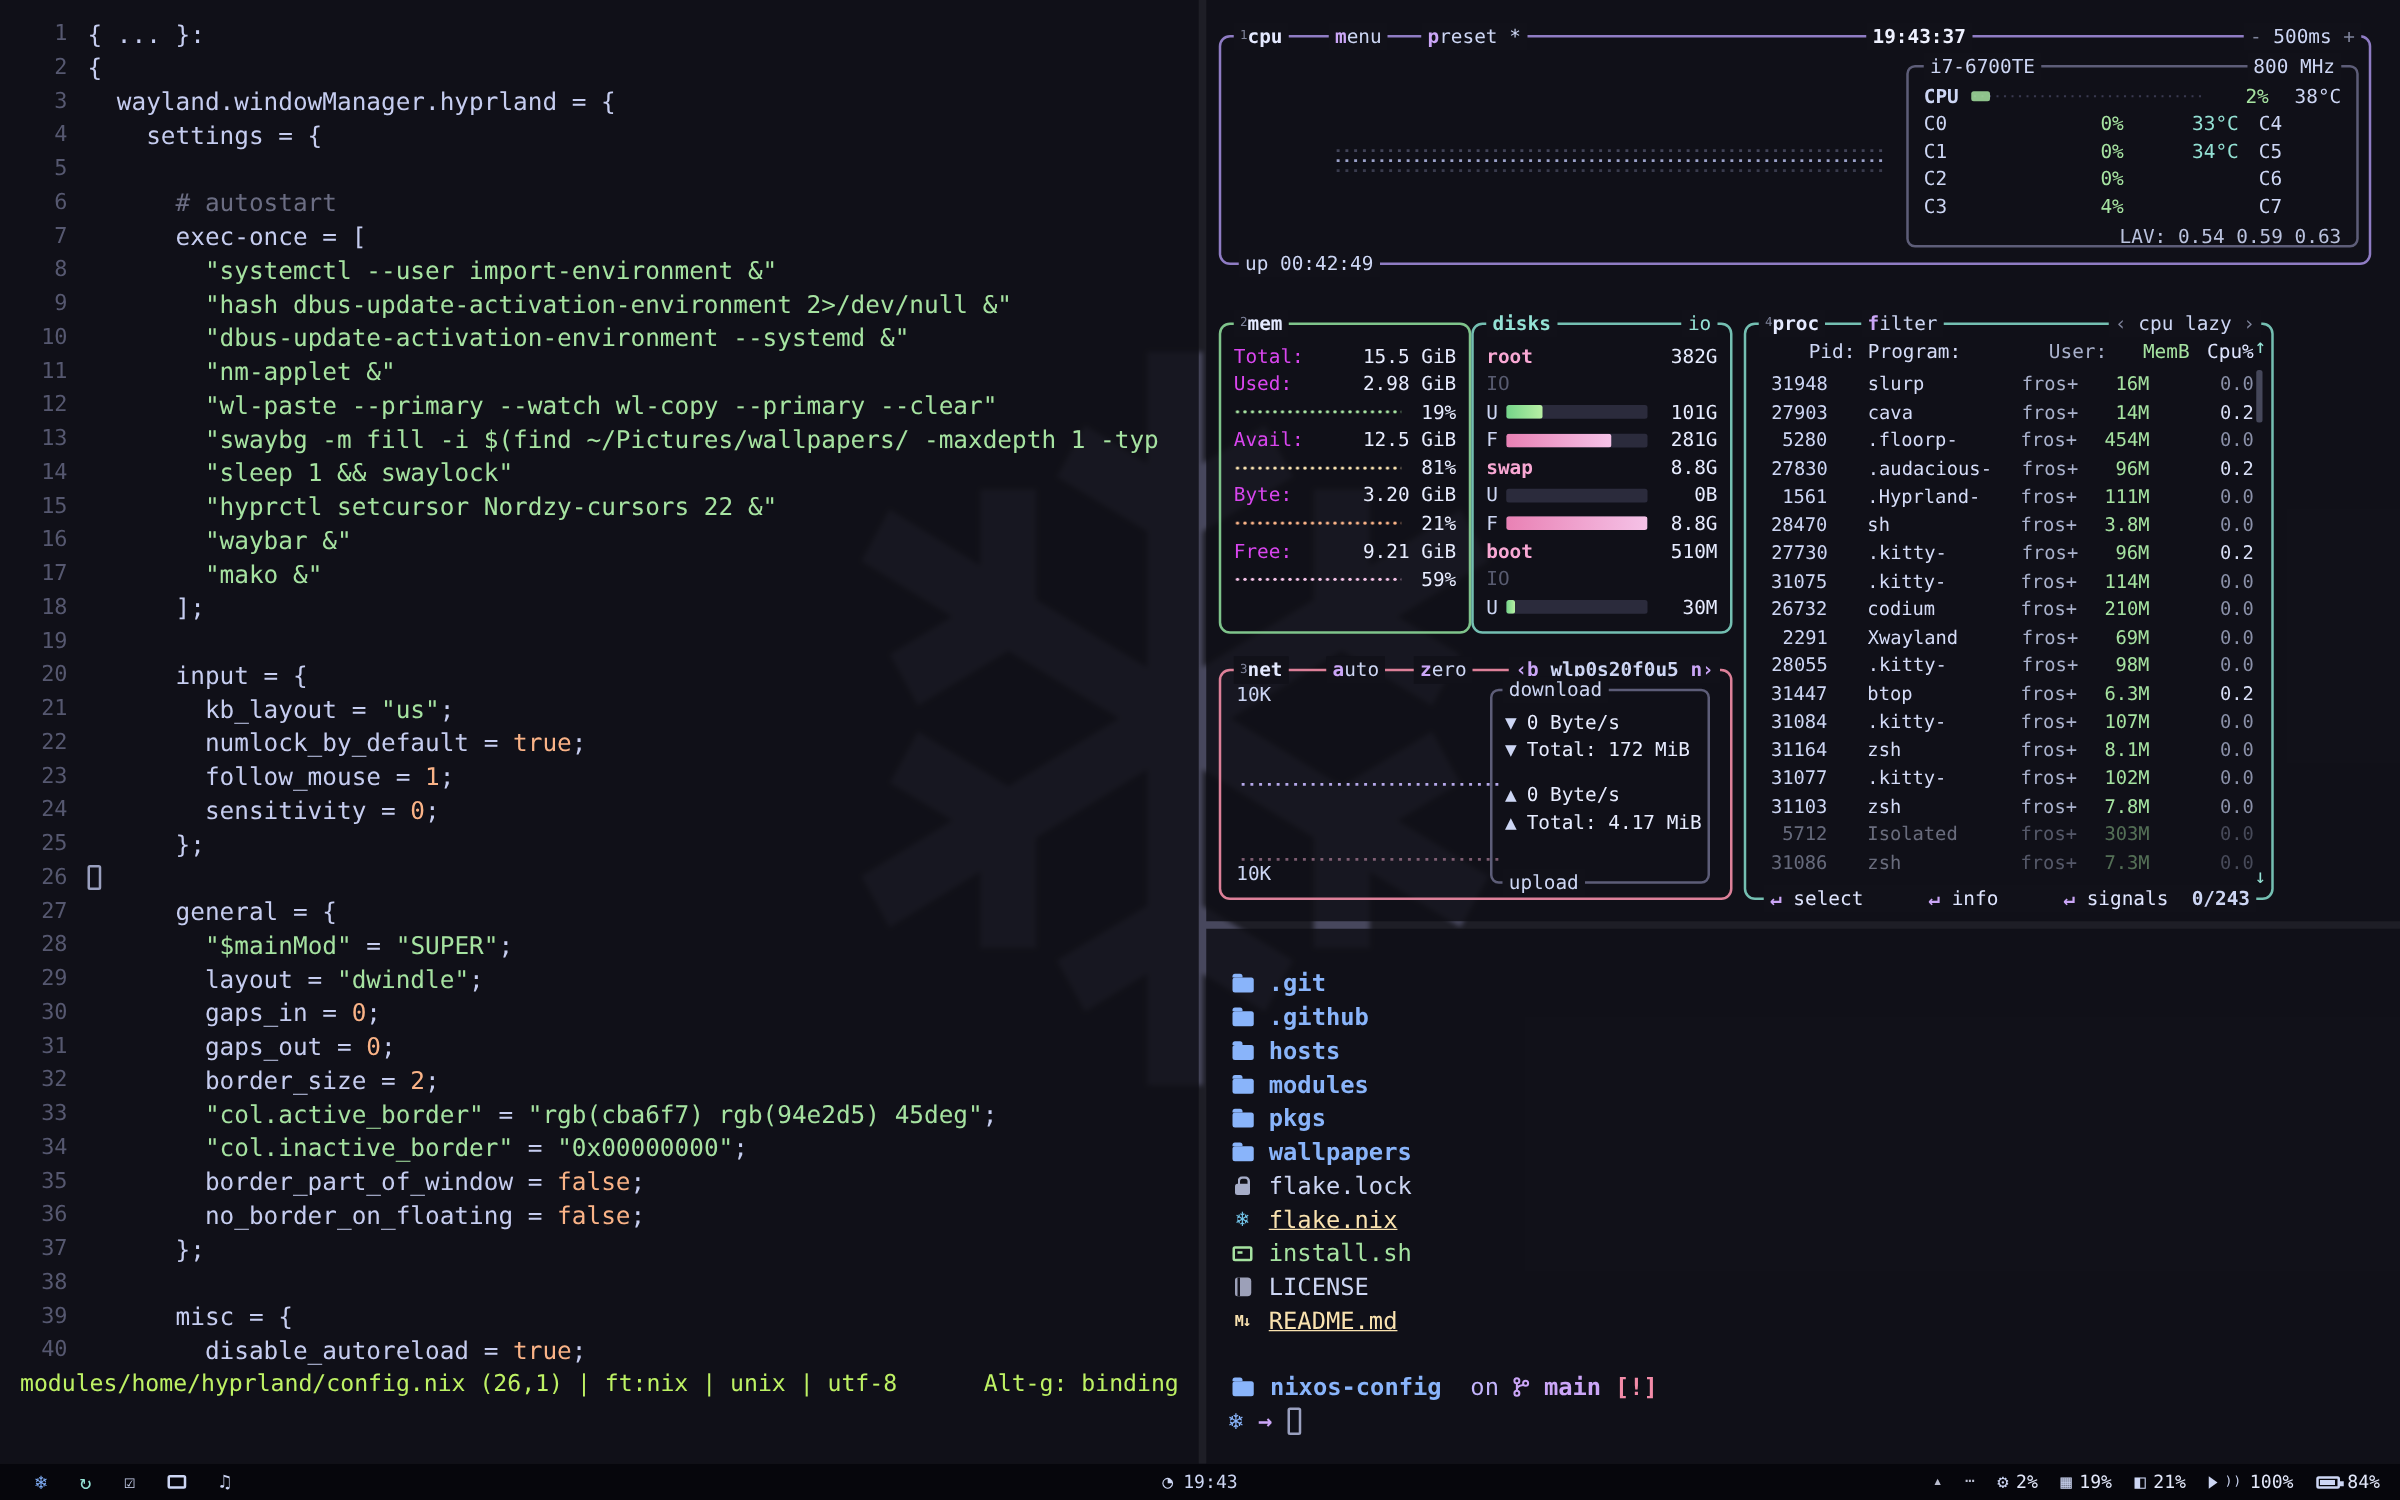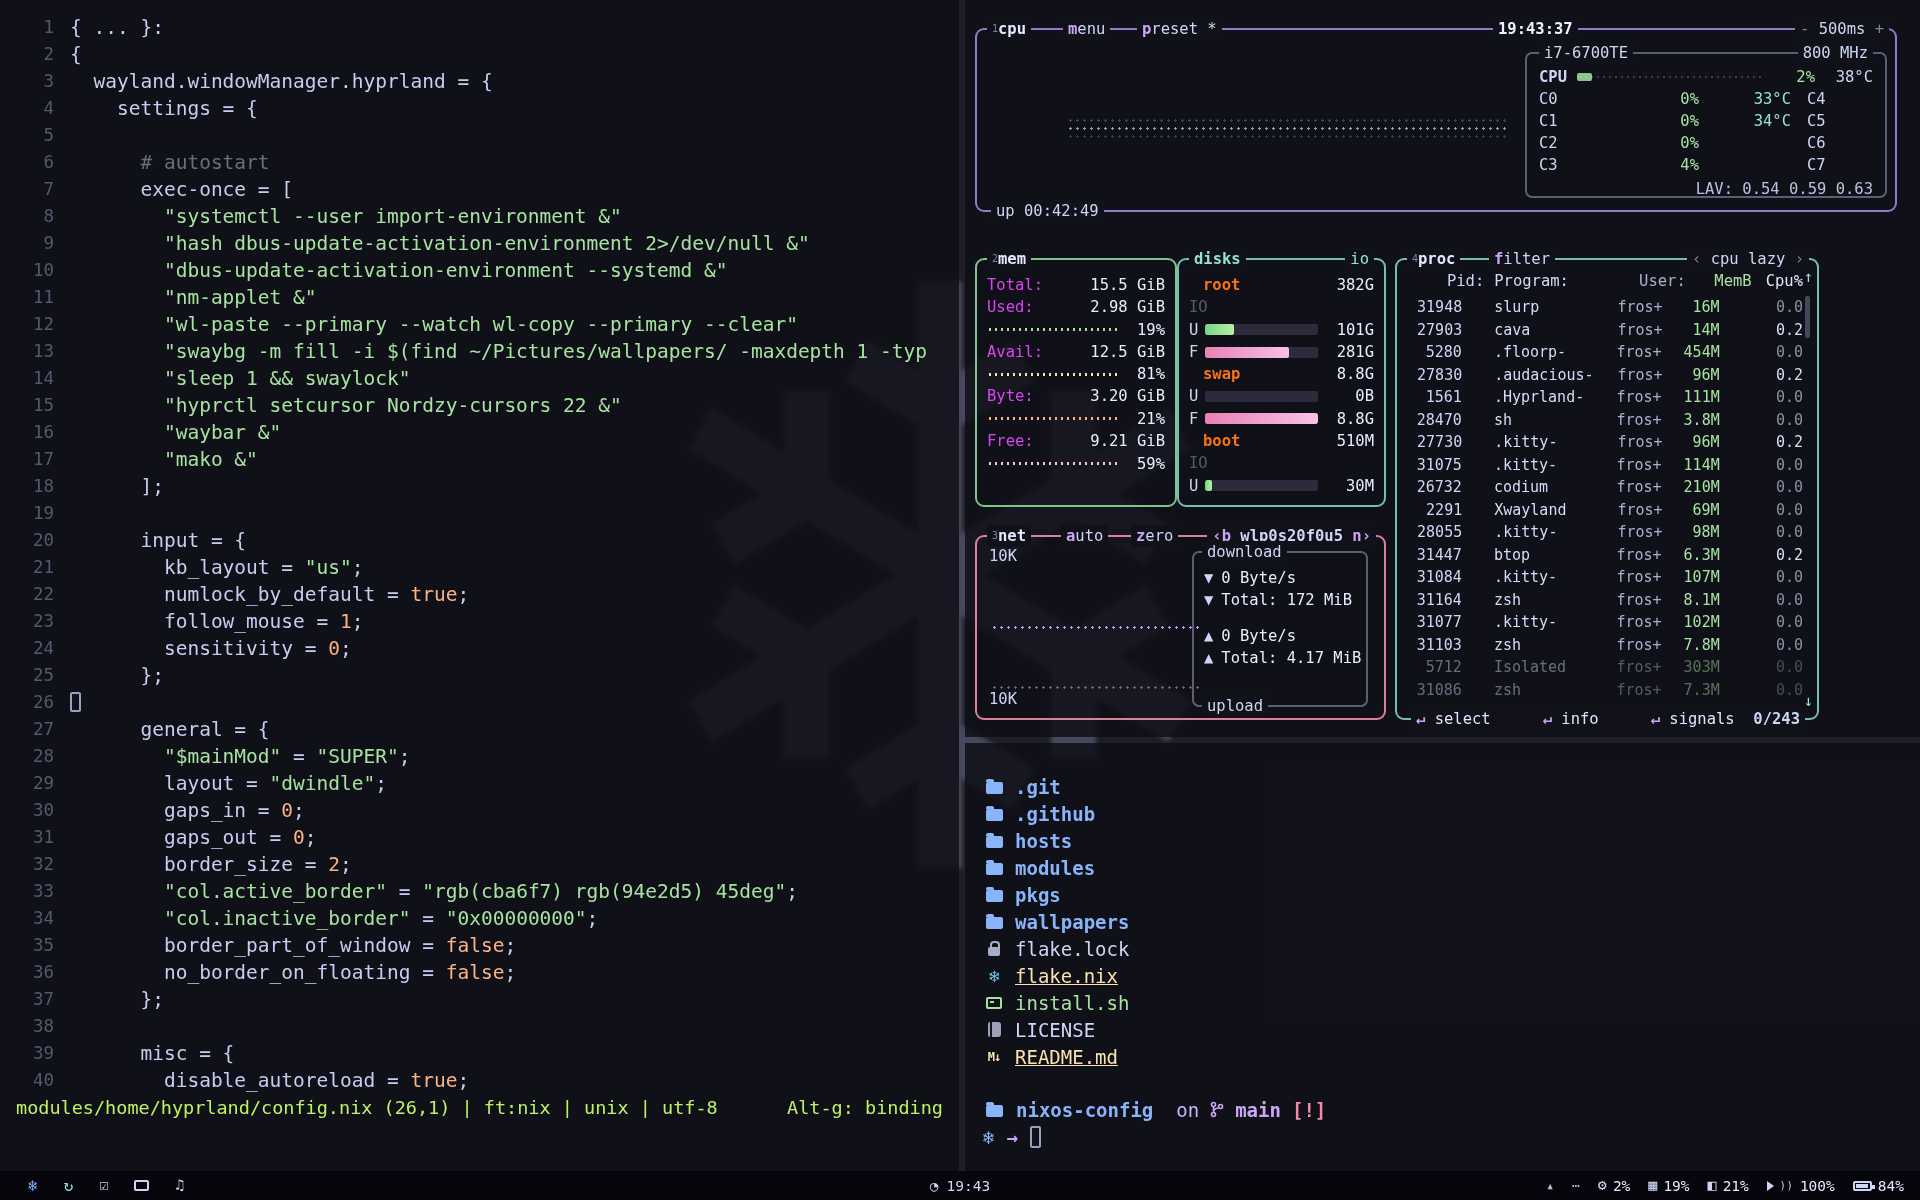--- a/index.html
+++ b/index.html
@@ -93,21 +93,21 @@
   .meter-used  { color:#a6e3a1; }
   .meter-avail { color:#f9e2af; }
   .meter-cache { color:#fab387; }
   .meter-free  { color:#f5c2e7; }
   .mpct { width:44px; text-align:right; color:#e7ecff; }
 
   
   #disk-rows { padding:14px 10px; }
   .drow { height:22.3px; line-height:22.3px; display:flex; align-items:center; }
   .dtitle { justify-content:space-between; }
-  .dname { color:#f97316; font-weight:bold;margin-left:14px; }
+  .dname { color:#f9a8d4; font-weight:bold; }
   .dsize { color:#e7ecff; }
   .dio { color:#585b70; }
   .dkey { color:#cdd6f4; width:16px; }
   .dtrack { flex:1; height:11px; background:#2b2b3c; border-radius:2px; margin-right:8px; overflow:hidden; display:block; }
   .dfill { display:block; height:100%; border-radius:2px; }
   .fill-used { background:linear-gradient(90deg,#74d489,#b8f0a4); }
   .fill-free { background:linear-gradient(90deg,#e981b4,#f5c2e7); }
   .dval { width:48px; text-align:right; color:#e7ecff; }
 
   

